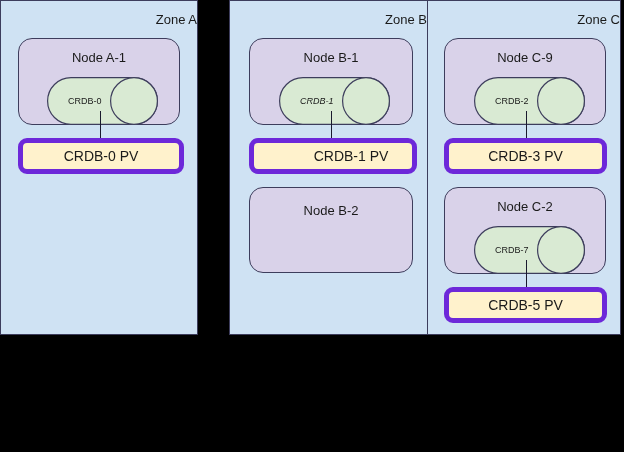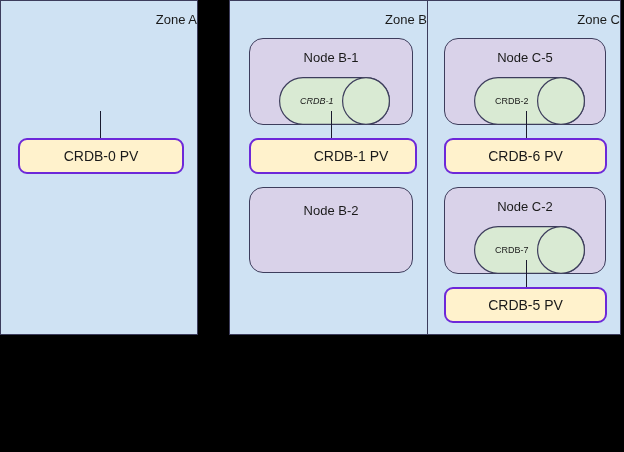--- a/index.html
+++ b/index.html
@@ -49,21 +49,21 @@
     left: 0;
     right: 0;
     text-align: center;
     font-size: 13px;
     color: #1a1a1a;
     line-height: 16px;
   }
   .pv {
     position: absolute;
     background: #fff2cc;
-    border: 2px solid #6d28d9;
+    border: 5px solid #6d28d9;
     border-radius: 9px;
     box-sizing: border-box;
     display: flex;
     align-items: center;
     justify-content: center;
   }
   .pv-label {
     font-size: 14px;
     color: #1a1a1a;
     line-height: 17px;
@@ -94,20 +94,31 @@
   }
 </style>
 </head>
 <body>
 
 <div id="canvas">
 
   <div class="zone" style="left:0px; top:0px; width:198px; height:335px;">
     <div class="zone-label" style="top:11px;">Zone A</div>
 
+    <div class="node" style="left:17px; top:37px; width:162px; height:87px;">
+      <div class="node-label" style="top:11px;">Node A-1</div>
+
+      <div class="cyl" style="left:28px; top:38px; width:111px; height:48px;">
+        <svg width="111" height="48" viewBox="0 0 111 48" aria-hidden="true">
+          <path d="M 24,0.6 L 87,0.6 A 23.4,23.4 0 0 1 87,47.4 L 24,47.4 A 23.4,23.4 0 0 1 24,0.6 Z" fill="#d9ead3" stroke="#3d3d5c" stroke-width="1.2"></path>
+          <ellipse cx="87" cy="24" rx="23.4" ry="23.4" fill="#d9ead3" stroke="#3d3d5c" stroke-width="1.2"></ellipse>
+        </svg>
+        <div class="cyl-label">CRDB-0</div>
+      </div>
+    </div>
 
     <div class="connector" style="left:99px; top:110px; height:28px;"></div>
 
     <div class="pv" style="left:17px; top:137px; width:166px; height:36px;">
       <span class="pv-label">CRDB-0 PV</span>
     </div>
   </div>
 
   <div class="zone" style="left:211px; top:0px; width:199px; height:335px;margin-left:18px;">
     <div class="zone-label" style="top:11px;">Zone B</div>
@@ -132,35 +143,35 @@
 
     <div class="node" style="left:19px; top:186px; width:164px; height:86px;padding-left:16px;">
       <div class="node-label" style="top:15px;">Node B-2</div>
     </div>
   </div>
 
   <div class="zone" style="left:427px; top:0px; width:194px; height:335px;">
     <div class="zone-label" style="top:11px;">Zone C</div>
 
     <div class="node" style="left:16px; top:37px; width:162px; height:87px;">
-      <div class="node-label" style="top:11px;">Node C-5</div>
+      <div class="node-label" style="top:11px;">Node C-9</div>
 
       <div class="cyl" style="left:29px; top:38px; width:111px; height:48px;">
         <svg width="111" height="48" viewBox="0 0 111 48" aria-hidden="true">
           <path d="M 24,0.6 L 87,0.6 A 23.4,23.4 0 0 1 87,47.4 L 24,47.4 A 23.4,23.4 0 0 1 24,0.6 Z" fill="#d9ead3" stroke="#3d3d5c" stroke-width="1.2"></path>
           <ellipse cx="87" cy="24" rx="23.4" ry="23.4" fill="#d9ead3" stroke="#3d3d5c" stroke-width="1.2"></ellipse>
         </svg>
         <div class="cyl-label">CRDB-2</div>
       </div>
     </div>
 
     <div class="connector" style="left:98px; top:110px; height:28px;"></div>
 
     <div class="pv" style="left:16px; top:137px; width:163px; height:36px;">
-      <span class="pv-label">CRDB-6 PV</span>
+      <span class="pv-label">CRDB-3 PV</span>
     </div>
 
     <div class="node" style="left:16px; top:186px; width:162px; height:87px;padding-left:45px;">
       <div class="node-label" style="top:11px;">Node C-2</div>
 
       <div class="cyl" style="left:29px; top:38px; width:111px; height:48px;">
         <svg width="111" height="48" viewBox="0 0 111 48" aria-hidden="true">
           <path d="M 24,0.6 L 87,0.6 A 23.4,23.4 0 0 1 87,47.4 L 24,47.4 A 23.4,23.4 0 0 1 24,0.6 Z" fill="#d9ead3" stroke="#3d3d5c" stroke-width="1.2"></path>
           <ellipse cx="87" cy="24" rx="23.4" ry="23.4" fill="#d9ead3" stroke="#3d3d5c" stroke-width="1.2"></ellipse>
         </svg>

